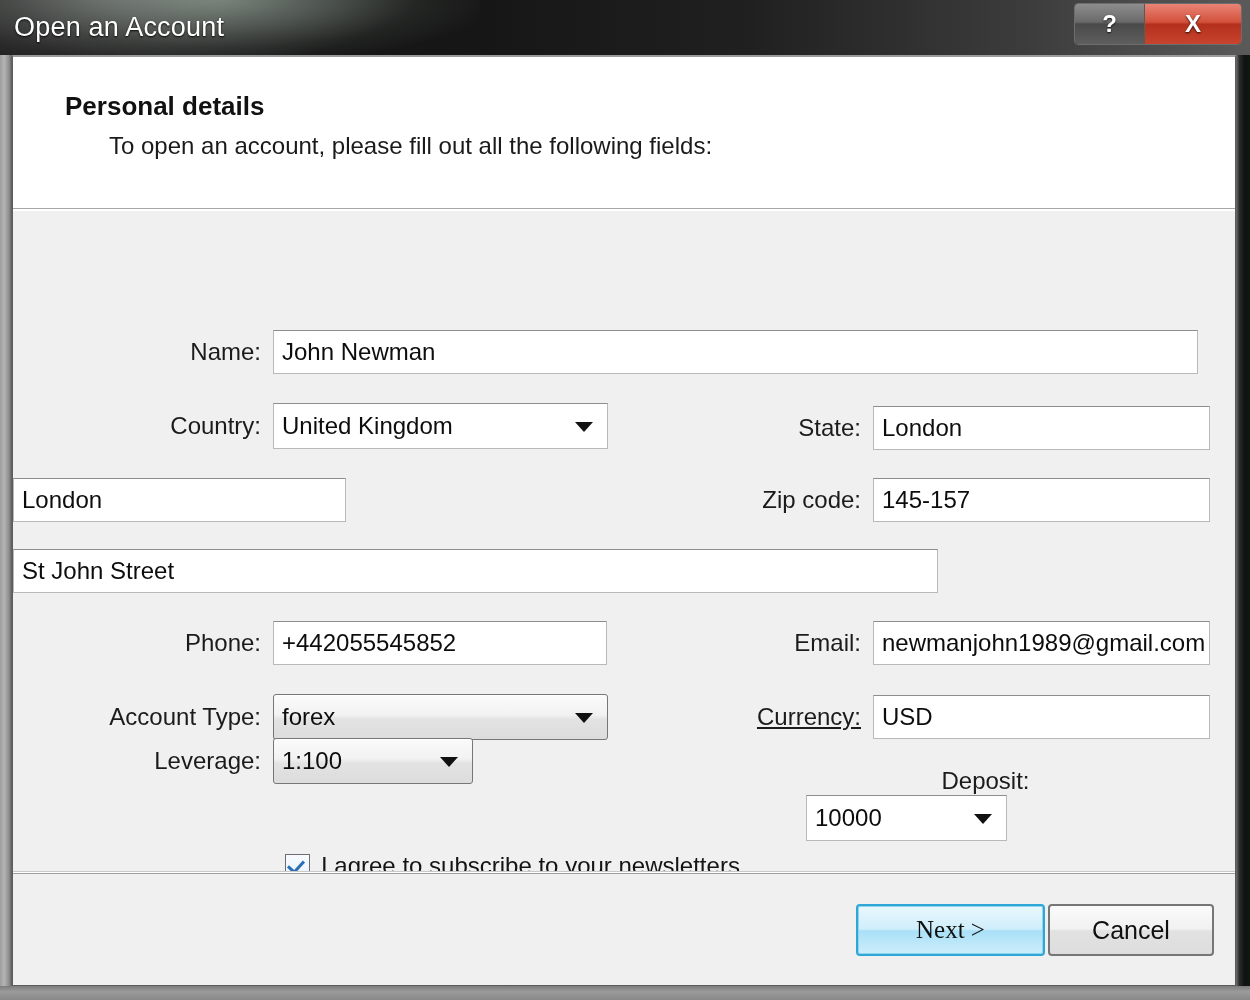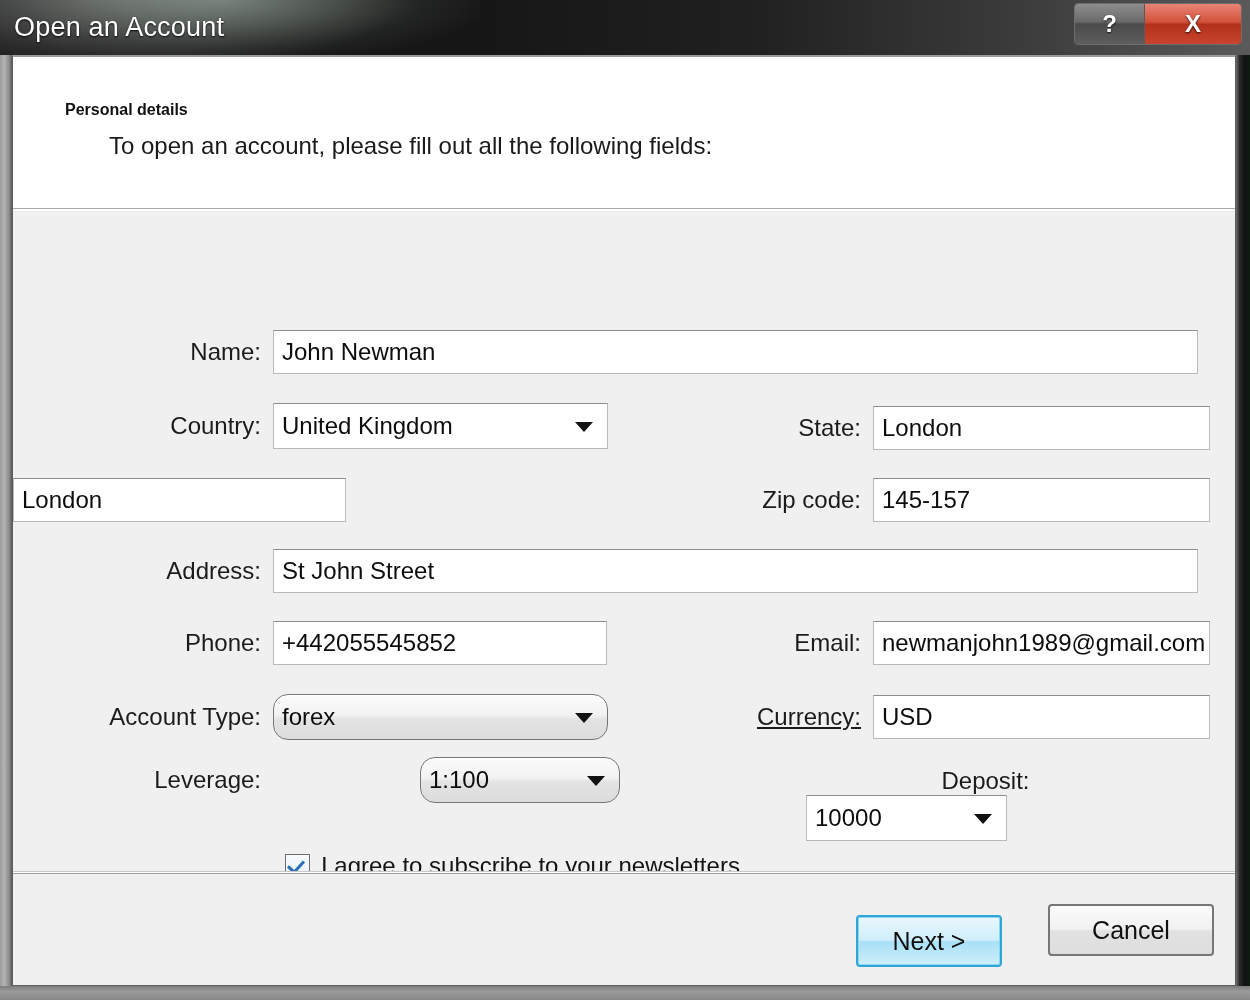--- a/index.html
+++ b/index.html
@@ -124,22 +124,22 @@
   }
   #headerband:after {
     content: "";
     position: absolute;
     left: 0; bottom: -3px;
     width: 100%; height: 2px;
     background: #ffffff;
   }
   #page-title {
     position: absolute;
-    left: 52px; top: 44px;
-    font-size: 16px;
+    left: 52px; top: 34px;
+    font-size: 26px;
     font-weight: bold;
     color: #111111;
   }
   #page-subtitle {
     position: absolute;
     left: 96px; top: 75px;
     font-size: 24px;
     color: #1a1a1a;
   }
 
@@ -193,21 +193,21 @@
     color: #0d0d0d;
     position: relative;
     white-space: nowrap;
   }
 
   
   .combo-gray {
     height: 46px;
     background: linear-gradient(to bottom, #fbfbfb 0%, #f2f2f2 45%, #e3e3e3 55%, #dcdcdc 100%);
     border: 1px solid #767676;
-    border-radius: 15px;
+    border-radius: 3px;
     display: flex;
     align-items: center;
     padding: 0 8px;
     font-size: 24px;
     color: #0d0d0d;
     position: relative;
     white-space: nowrap;
     box-shadow: inset 0 1px 0 #ffffff;
   }
 
@@ -276,25 +276,26 @@
     display: flex;
     align-items: center;
     justify-content: center;
     font-size: 25px;
     color: #101010;
     cursor: pointer;
     border-radius: 4px;
   }
   #btn-next {
     left: 843px;
-    top: 41px;
-    width: 146px;
+    top: 30px;
+    width: 189px;
     background: linear-gradient(to bottom, #eaf7fd 0%, #cfeefb 48%, #a9e0f7 52%, #cdeefb 100%);
     border: 2px solid #2fa6d8;
     box-shadow: 0 0 0 1px #8fd5ef inset;
+    font-family: Liberation Serif, serif;
   }
   #btn-cancel {
     left: 1035px;
     top: 30px;
     width: 166px;
     background: linear-gradient(to bottom, #fbfbfb 0%, #f1f1f1 48%, #e2e2e2 52%, #dddddd 100%);
     border: 2px solid #767676;
   }
 </style>
 </head>
@@ -341,21 +342,20 @@
 
       <div class="field" style="left:0px; top:266px; width:607px;">
         <div class="input" style="width:333px;">London</div>
       </div>
       <div class="field" style="left:590px; top:266px; width:607px;">
         <div class="field-label" style="width:270px;">Zip code:</div>
         <div class="input" style="width:337px;">145-157</div>
       </div>
 
       <div class="field" style="left:0px; top:337px; width:1197px;">
-        <div class="field-label" style="width:260px;">Address:</div>
         <div class="input" style="width:925px;">St John Street</div>
       </div>
 
       <div class="field" style="left:0px; top:409px; width:607px;">
         <div class="field-label" style="width:260px;">Phone:</div>
         <div class="input" style="width:334px;">+442055545852</div>
       </div>
       <div class="field" style="left:590px; top:409px; width:607px;">
         <div class="field-label" style="width:270px;">Email:</div>
         <div class="input" style="width:337px;">newmanjohn1989@gmail.com</div>
@@ -363,21 +363,21 @@
 
       <div class="field" style="left:0px; top:482px; width:607px;">
         <div class="field-label" style="width:260px;">Account Type:</div>
         <div class="combo-gray" style="width:335px;">forex<span class="caret"></span></div>
       </div>
       <div class="field" style="left:590px; top:483px; width:607px;">
         <div class="field-label" style="width:270px;text-decoration:underline;">Currency:</div>
         <div class="input" style="width:337px;">USD</div>
       </div>
 
-      <div class="field" style="left:0px; top:545px; width:607px;justify-content:space-between;">
+      <div class="field" style="left:0px; top:526px; width:607px;">
         <div class="field-label" style="width:260px;">Leverage:</div>
         <div class="combo-gray" style="width:200px;">1:100<span class="caret"></span></div>
       </div>
       <div class="field" style="left:590px; top:555px; width:607px;flex-direction:column;">
         <div class="field-label" style="width:270px;">Deposit:</div>
         <div class="combo-white" style="width:201px;">10000<span class="caret"></span></div>
       </div>
 
       <div id="checkbox-row">
         <div class="checkbox">

